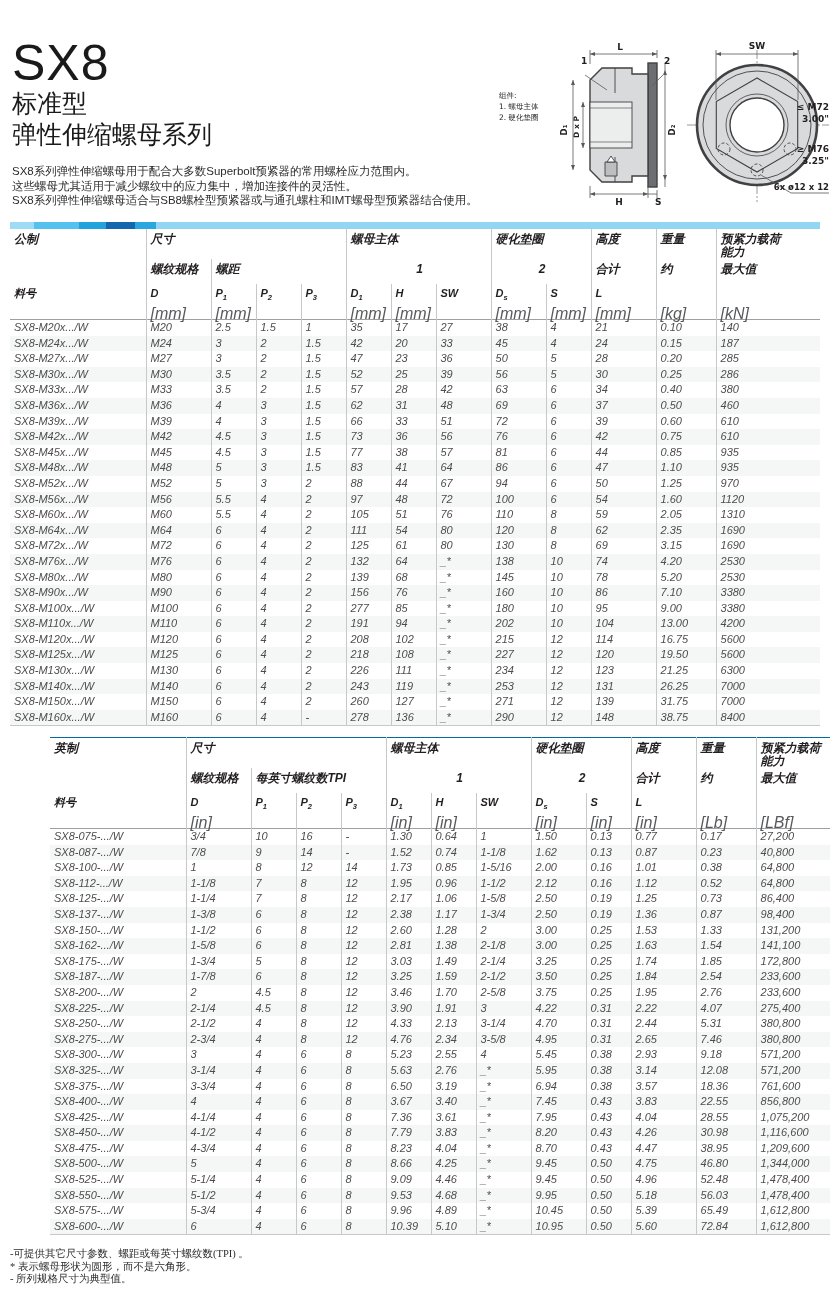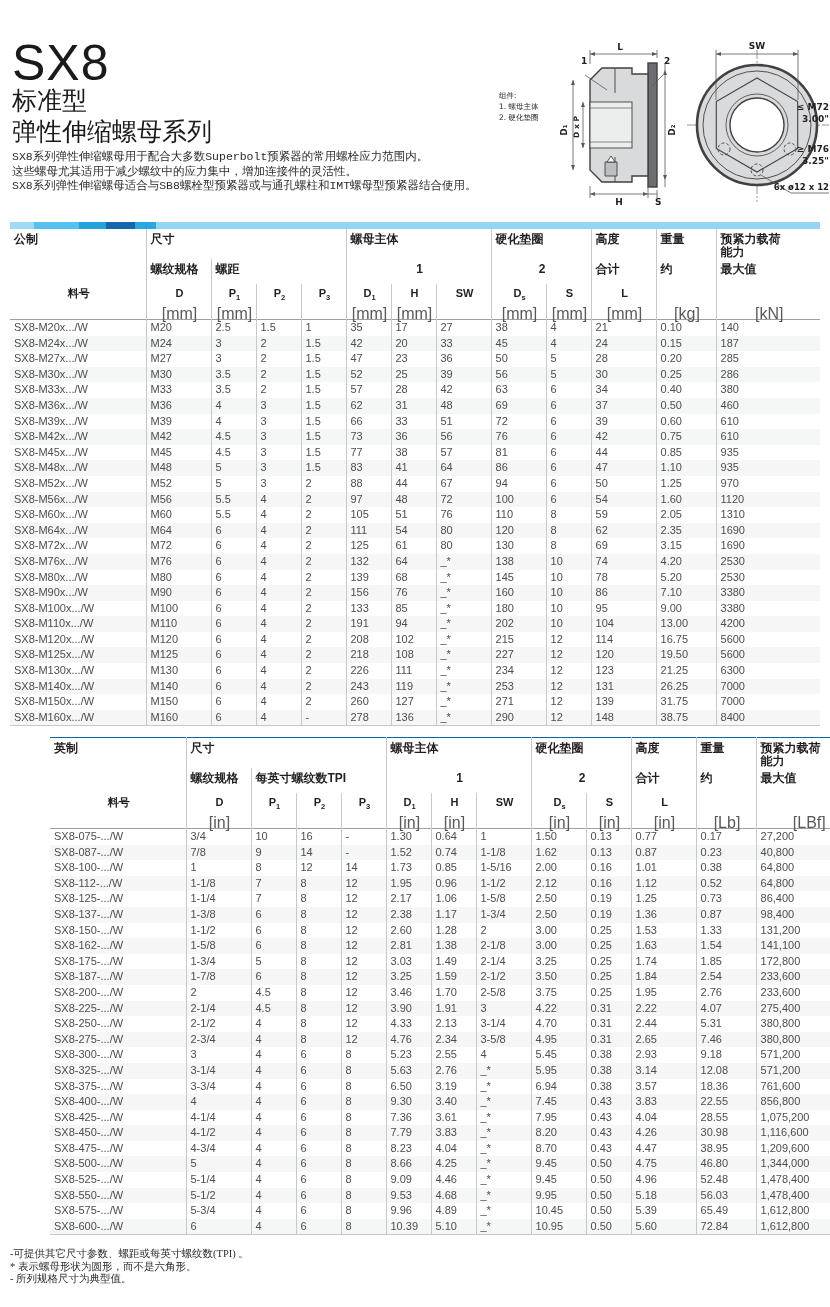--- a/index.html
+++ b/index.html
@@ -7,54 +7,54 @@
   body {
     width:830px; height:1307px; position:relative;
     font-family:"Liberation Sans","DejaVu Sans",sans-serif;
     color:#231f20; overflow:hidden;
   }
   .page { position:absolute; inset:0; }
 
   
   .hdr { position:absolute; left:12px; top:38px; width:480px; }
   .title { font-size:50px; font-weight:300; letter-spacing:1px; color:#1a1a1a; line-height:1.0; }
-  .sub { font-size:25px; font-weight:300; color:#1a1a1a; line-height:1.22;font-family:Liberation Mono, monospace; }
-  .desc { margin-top:1px; font-family:Liberation Mono, monospace;
+  .sub { font-size:25px; font-weight:300; color:#1a1a1a; line-height:1.22; }
+  .desc { margin-top:15px; font-family:Liberation Sans, sans-serif;
           font-size:11.5px; line-height:14.5px; color:#2b2b2b; }
 
   
   .diagram { position:absolute; left:495px; top:30px; width:335px; height:180px; }
   .diagram svg { display:block; }
   .dtxt { font-family:"DejaVu Sans","Liberation Sans",sans-serif; fill:#231f20; }
 
   
   .tblwrap { position:absolute; left:10px; width:810px; }
   .metricwrap { top:222px; }
   .imperialwrap { top:737px; }
   .bluebar { height:7px; width:810px;
     background:linear-gradient(to right,
       #9edbf7 0%, #9edbf7 3%,
       #55c1ee 3%, #55c1ee 8.5%,
       #22a3de 8.5%, #22a3de 11.8%,
       #1467ae 11.8%, #1467ae 15.4%,
       #2ba7e0 15.4%, #2ba7e0 18%,
       #93d6f4 18%, #93d6f4 100%); }
-  table { border-collapse:collapse; table-layout:fixed; width:810px; }
+  table { border-collapse:collapse; table-layout:fixed; width:810px;font-style:italic; }
   .imperialwrap table { border-top:1px solid #0369a1;margin-left:40px; }
   col.w0{width:136px} col.w1{width:65px} col.w2{width:45px} col.w3{width:45px}
   col.w4{width:45px} col.w5{width:45px} col.w6{width:45px} col.w7{width:55px}
   col.w8{width:55px} col.w9{width:45px} col.w10{width:65px} col.w11{width:60px}
   col.w12{width:104px}
   th { text-align:left; vertical-align:top; font-size:12px; font-weight:bold;
        color:#231f20; padding:4px 2px 0 4px; line-height:13px; }
   tr.h1 th { height:25px; }
   tr.h2 th { height:25px; }
   th.bl, td.bl { border-left:1px solid #c6c8ca; }
   th.ctr { text-align:center; }
-  .colhead { display:flex; flex-direction:column; justify-content:space-between; height:31px;text-align:center; }
+  .colhead { display:flex; flex-direction:column; justify-content:space-between; height:31px; }
   .cb { font-size:11px; font-weight:bold; color:#231f20; line-height:11px; }
   .cb sub { font-size:7.5px; }
   .cu { font-size:16px; font-weight:normal; color:#58595b; line-height:11px; }
   thead { border-bottom:1px solid #9d9fa2; }
   tbody td { font-size:11px; color:#4d4d4f; height:15.6px; line-height:15.6px;
              padding:0 2px 0 4px; border-left:1px solid #c6c8ca; white-space:nowrap; overflow:hidden; }
   tbody td.c0 { border-left:none; }
   tbody tr:nth-child(even) { background:#f5f6f6; }
   table { border-bottom:1px solid #c6c8ca; }
 
@@ -550,21 +550,21 @@
             <td class="c10">86</td>
             <td class="c11">7.10</td>
             <td class="c12">3380</td>
           </tr>
           <tr>
             <td class="c0">SX8-M100x.../W</td>
             <td class="c1">M100</td>
             <td class="c2">6</td>
             <td class="c3">4</td>
             <td class="c4">2</td>
-            <td class="c5">133</td>
+            <td class="c5">277</td>
             <td class="c6">85</td>
             <td class="c7">_*</td>
             <td class="c8">180</td>
             <td class="c9">10</td>
             <td class="c10">95</td>
             <td class="c11">9.00</td>
             <td class="c12">3380</td>
           </tr>
           <tr>
             <td class="c0">SX8-M110x.../W</td>
@@ -1048,21 +1048,21 @@
             <td class="c10">3.57</td>
             <td class="c11">18.36</td>
             <td class="c12">761,600</td>
           </tr>
           <tr>
             <td class="c0">SX8-400-.../W</td>
             <td class="c1">4</td>
             <td class="c2">4</td>
             <td class="c3">6</td>
             <td class="c4">8</td>
-            <td class="c5">9.30</td>
+            <td class="c5">3.67</td>
             <td class="c6">3.40</td>
             <td class="c7">_*</td>
             <td class="c8">7.45</td>
             <td class="c9">0.43</td>
             <td class="c10">3.83</td>
             <td class="c11">22.55</td>
             <td class="c12">856,800</td>
           </tr>
           <tr>
             <td class="c0">SX8-425-.../W</td>

